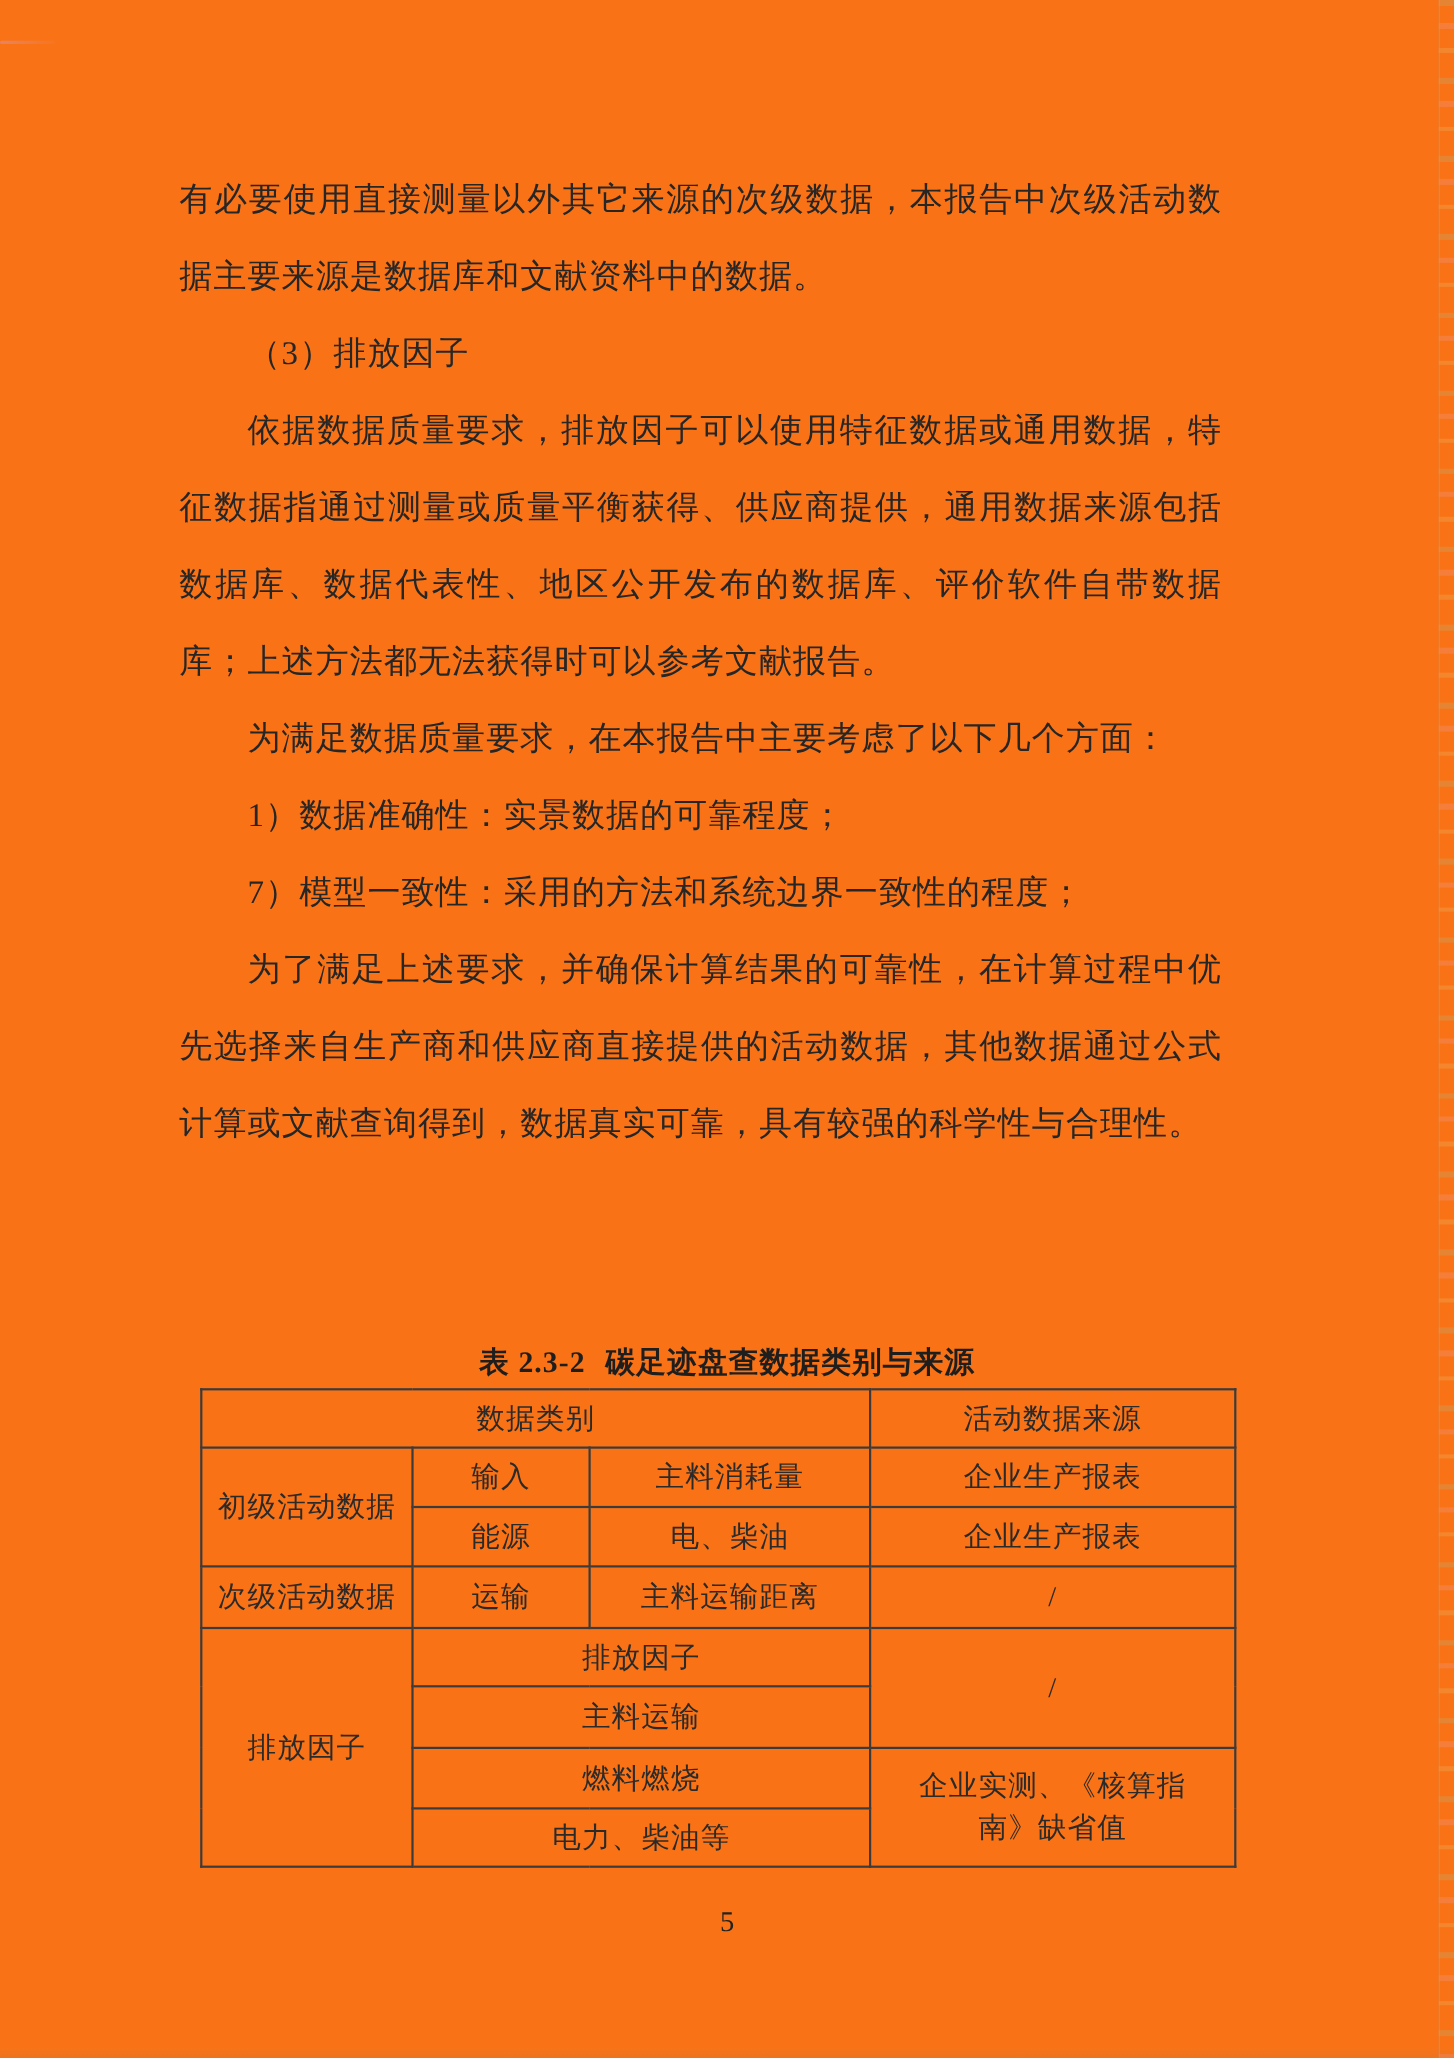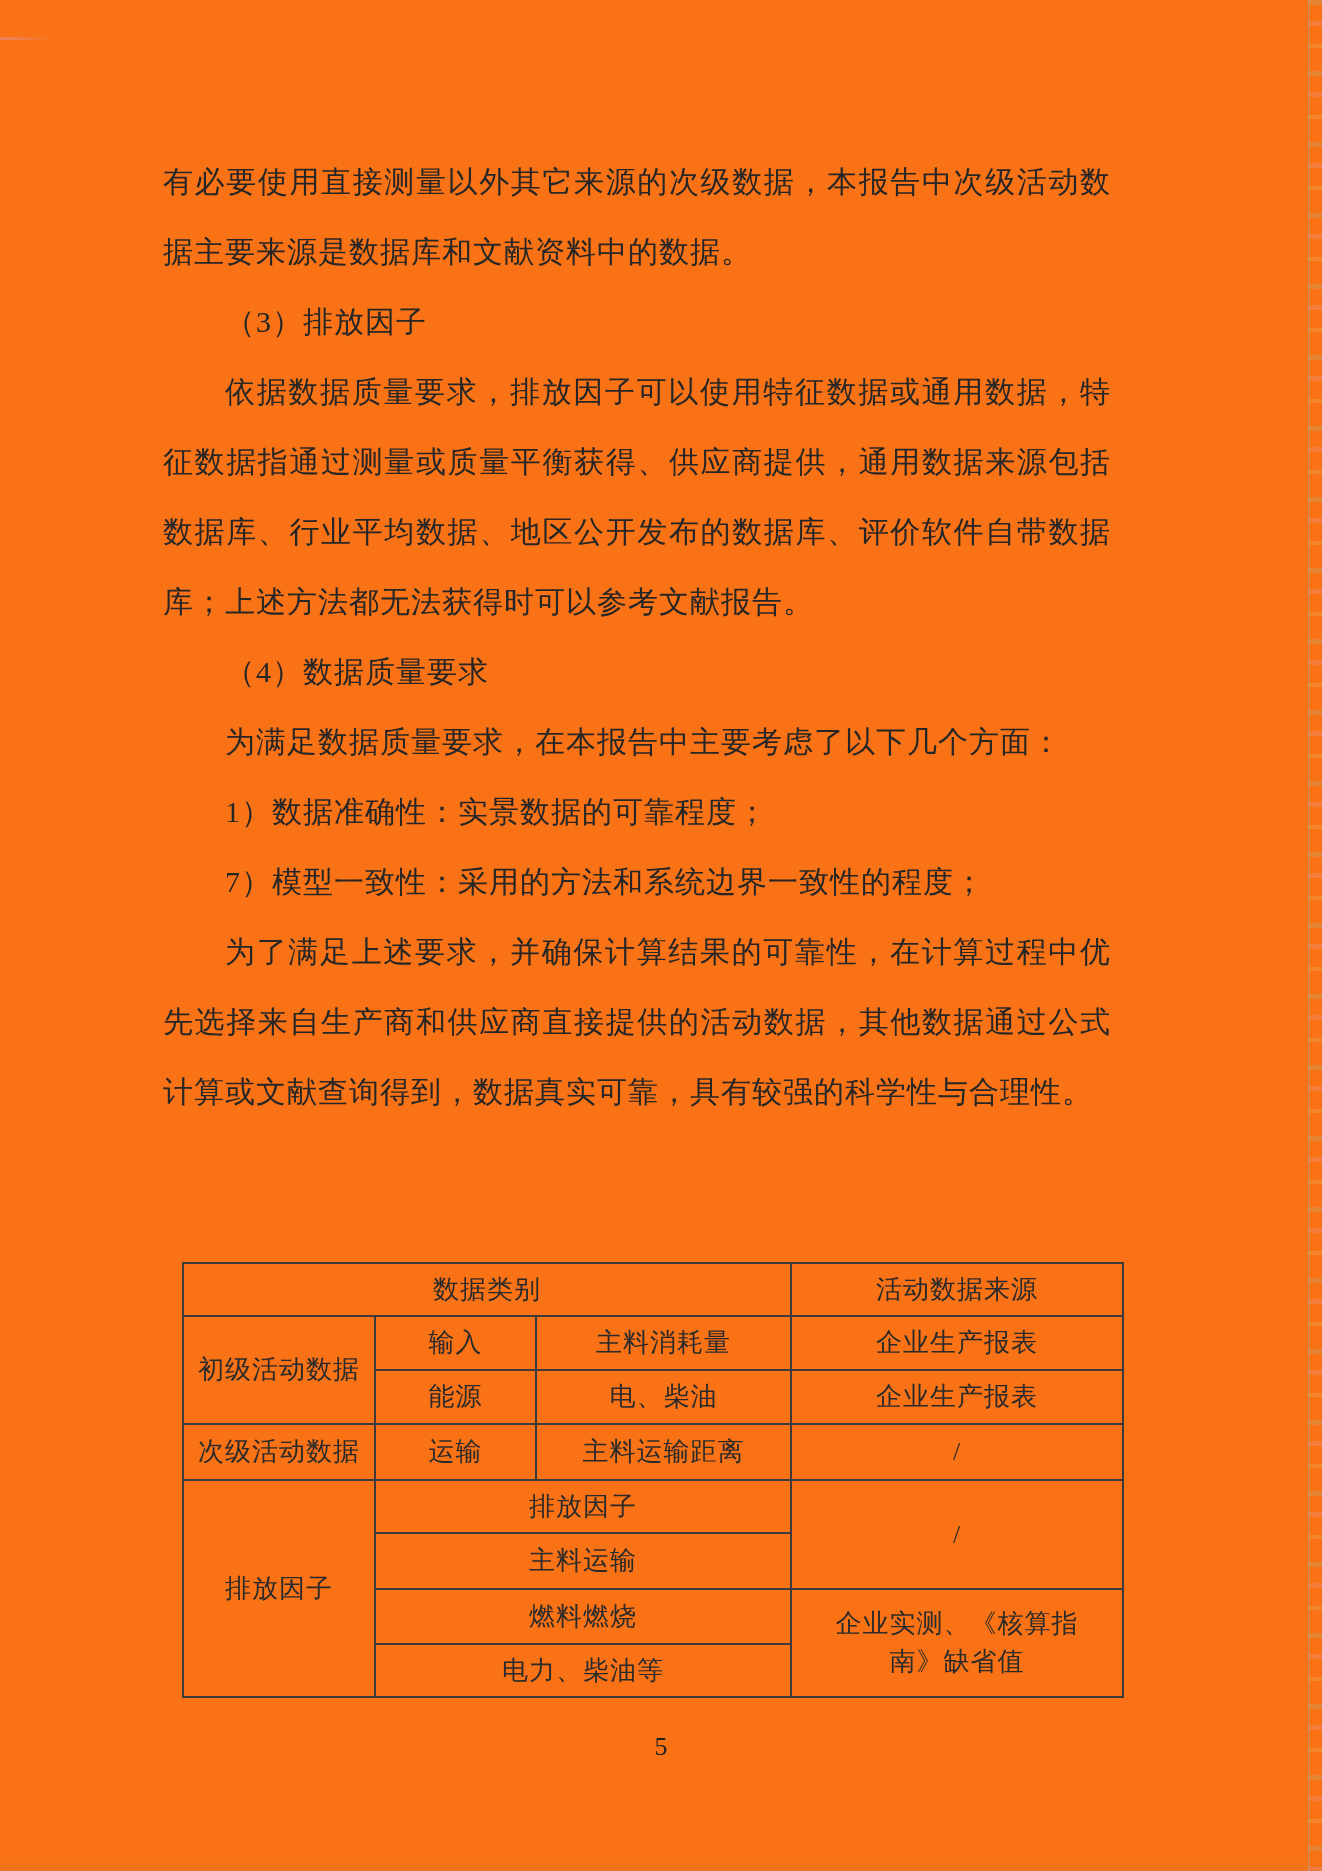--- a/index.html
+++ b/index.html
@@ -79,28 +79,30 @@
 
 <div class="page">
 
   <div class="scan-mark-pink"></div>
   <div class="scan-edge-right"></div>
   <div class="scan-shadow-bottom"></div>
 
   <div class="content">
     <p>有必要使用直接测量以外其它来源的次级数据，本报告中次级活动数据主要来源是数据库和文献资料中的数据。</p>
     <p class="indent">（3）排放因子</p>
-    <p class="indent">依据数据质量要求，排放因子可以使用特征数据或通用数据，特征数据指通过测量或质量平衡获得、供应商提供，通用数据来源包括数据库、行业平均数据、地区公开发布的数据库、评价软件自带数据库；上述方法都无法获得时可以参考文献报告。</p>
-    <p class="indent">（4）数据质量要求</p>
+    <p class="indent">依据数据质量要求，排放因子可以使用特征数据或通用数据，特征数据指通过测量或质量平衡获得、供应商提供，通用数据来源包括数据库、数据代表性、地区公开发布的数据库、评价软件自带数据库；上述方法都无法获得时可以参考文献报告。</p>
     <p class="indent">为满足数据质量要求，在本报告中主要考虑了以下几个方面：</p>
     <p class="indent">1）数据准确性：实景数据的可靠程度；</p>
     <p class="indent">7）模型一致性：采用的方法和系统边界一致性的程度；</p>
     <p class="indent">为了满足上述要求，并确保计算结果的可靠性，在计算过程中优先选择来自生产商和供应商直接提供的活动数据，其他数据通过公式计算或文献查询得到，数据真实可靠，具有较强的科学性与合理性。</p>
   </div>
 
+  <div class="table-caption">
+    <span class="cap-label">表 2.3-2</span><span>碳足迹盘查数据类别与来源</span>
+  </div>
 
   <table class="doc-table">
     <colgroup>
       <col style="width:192px">
         <col style="width:161px">
         <col style="width:255px">
         <col style="width:332px">
     </colgroup>
     <tbody>
       <tr class="hdr">

